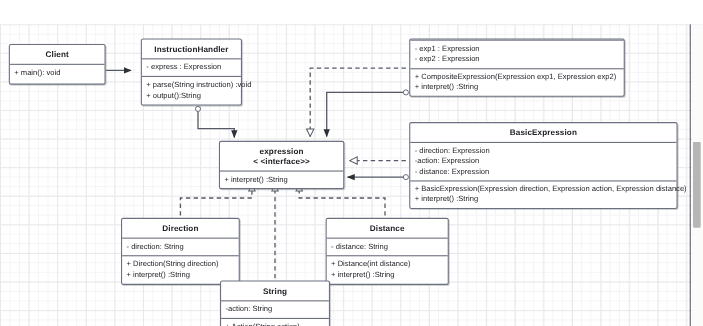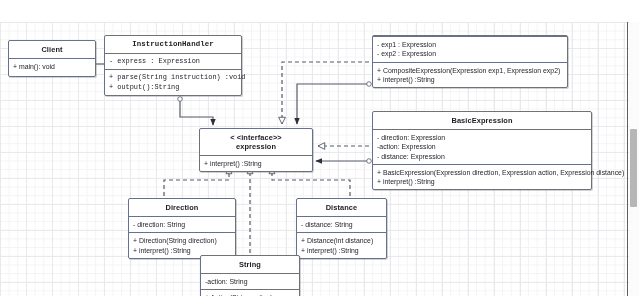--- a/index.html
+++ b/index.html
@@ -155,21 +155,21 @@
 
   <div class="uml-class" style="left:8px; top:18px; width:88px;">
     <div class="uml-title">Client</div>
     <div class="uml-sep"></div>
     <div class="uml-section">
       <div>+ main(): void</div>
       <div class="empty-pad"></div>
     </div>
   </div>
 
-  <div class="uml-class" style="left:104px; top:13px; width:138px;font-family:Liberation Mono, monospace;">
+  <div class="uml-class" style="left:128px; top:13px; width:92px;">
     <div class="uml-title">InstructionHandler</div>
     <div class="uml-sep"></div>
     <div class="uml-section">
       <div>- express : Expression</div>
     </div>
     <div class="uml-sep"></div>
     <div class="uml-section">
       <div>+ parse(String instruction) :void</div>
       <div>+ output():String</div>
     </div>
@@ -183,58 +183,58 @@
     </div>
     <div class="uml-sep"></div>
     <div class="uml-section">
       <div>+ CompositeExpression(Expression exp1, Expression exp2)</div>
       <div>+ interpret() :String</div>
     </div>
   </div>
 
   <div class="uml-class" style="left:199px; top:106px; width:114px;">
     <div class="uml-title iface">
+      <div>expression</div>
       <div>&lt; &lt;interface&gt;&gt;</div>
-      <div>expression</div>
-    </div>
-    <div class="uml-sep"></div>
-    <div class="uml-section">
-      <div>+ interpret() :String</div>
-    </div>
-  </div>
-
-  <div class="uml-class" style="left:372px; top:89px; width:220px;">
+    </div>
+    <div class="uml-sep"></div>
+    <div class="uml-section">
+      <div>+ interpret() :String</div>
+    </div>
+  </div>
+
+  <div class="uml-class" style="left:372px; top:89px; width:244px;">
     <div class="uml-title">BasicExpression</div>
     <div class="uml-sep"></div>
     <div class="uml-section">
       <div>- direction: Expression</div>
       <div>-action: Expression</div>
       <div>- distance: Expression</div>
     </div>
     <div class="uml-sep"></div>
     <div class="uml-section">
       <div>+ BasicExpression(Expression direction, Expression action, Expression distance)</div>
       <div>+ interpret() :String</div>
     </div>
   </div>
 
-  <div class="uml-class" style="left:128px; top:176px; width:108px;">
+  <div class="uml-class" style="left:110px; top:176px; width:108px;">
     <div class="uml-title">Direction</div>
     <div class="uml-sep"></div>
     <div class="uml-section">
       <div>- direction: String</div>
     </div>
     <div class="uml-sep"></div>
     <div class="uml-section">
       <div>+ Direction(String direction)</div>
       <div>+ interpret() :String</div>
     </div>
   </div>
 
-  <div class="uml-class" style="left:296px; top:176px; width:91px;">
+  <div class="uml-class" style="left:296px; top:176px; width:112px;">
     <div class="uml-title">Distance</div>
     <div class="uml-sep"></div>
     <div class="uml-section">
       <div>- distance: String</div>
     </div>
     <div class="uml-sep"></div>
     <div class="uml-section">
       <div>+ Distance(int distance)</div>
       <div>+ interpret() :String</div>
     </div>

